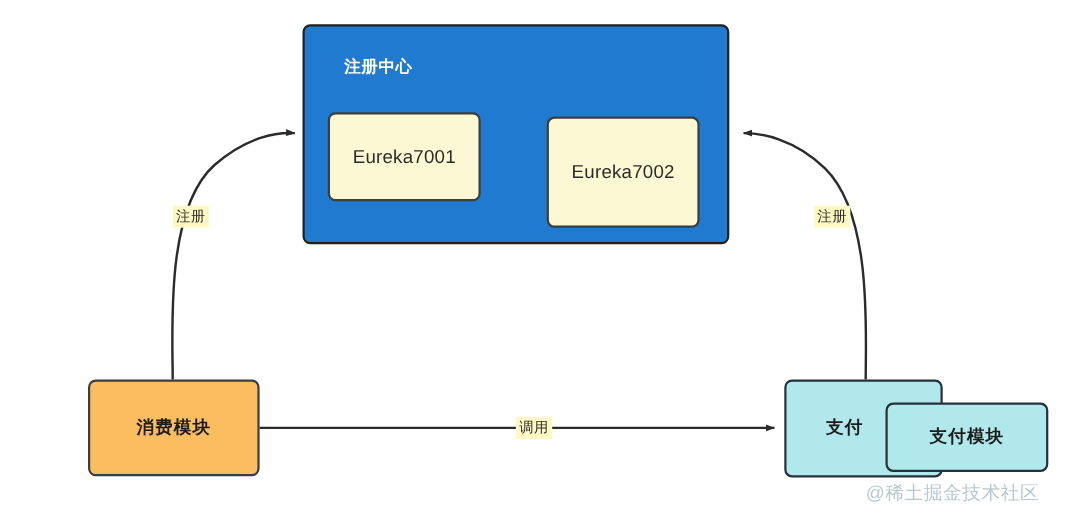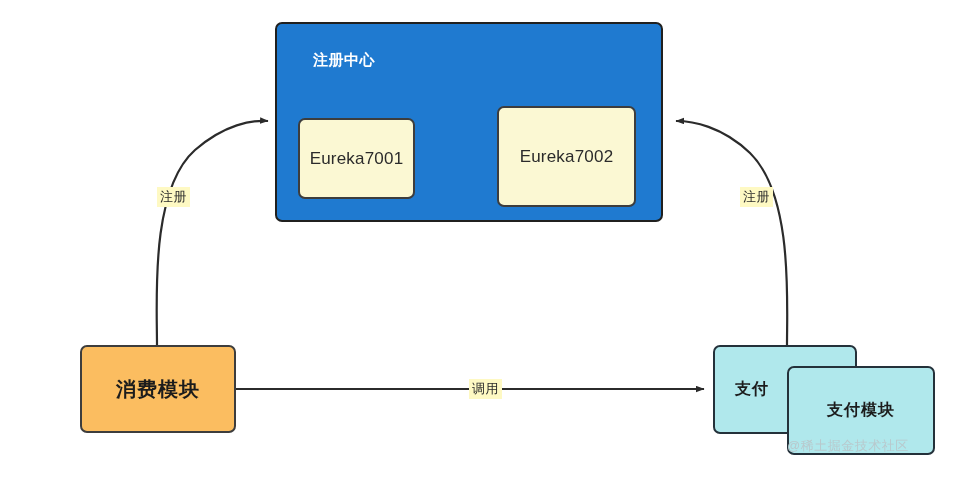--- a/index.html
+++ b/index.html
@@ -62,68 +62,68 @@
   .eureka-node {
     background: #fbf8d3;
     border: 2px solid #3d3d3d;
     border-radius: 7px;
     color: #2b2b2b;
     font-size: 17px;
     letter-spacing: 0.2px;
   }
   #eureka-7001 {
     left: 298px;
-    top: 118px;
-    width: 117px;
+    top: 102px;
+    width: 139px;
     height: 81px;
   }
   #eureka-7002 {
     left: 497px;
     top: 106px;
     width: 139px;
     height: 101px;
   }
   
   #consumer-module {
     left: 80px;
     top: 345px;
     width: 156px;
     height: 88px;
     background: #fbbd60;
     border: 2px solid #3d3d3d;
     border-radius: 7px;
     color: #1c1c1c;
-    font-size: 20px;
+    font-size: 16px;
     font-weight: bold;
     letter-spacing: 1px;
   }
   
   .payment-node {
     background: #b0e8ec;
     border: 2px solid #24313a;
     border-radius: 7px;
     color: #1c1c1c;
     font-size: 16px;
     font-weight: bold;
     letter-spacing: 1px;
   }
   #payment-module-back {
     left: 713px;
     top: 345px;
     width: 144px;
     height: 89px;
     z-index: 2;
     justify-content: flex-start;
-    padding-left: 20px;
+    padding-left: 36px;
   }
   #payment-module-front {
-    left: 787px;
+    left: 805px;
     top: 366px;
     width: 148px;
-    height: 89px;
+    height: 63px;
     z-index: 3;
   }
   
   .edge-label {
     position: absolute;
     font-size: 13px;
     color: #2b2b2b;
     background: #fef9c3;
     padding: 1px 3px;
     white-space: nowrap;
@@ -140,21 +140,21 @@
   #label-invoke {
     left: 456px;
     top: 379px;
     margin-left: 13px;
   }
   
   #watermark {
     position: absolute;
     left: 787px;
     top: 437px;
-    font-size: 13px;
+    font-size: 17px;
     color: #b8c9cd;
     white-space: nowrap;
     letter-spacing: 0.5px;
     z-index: 6;
     pointer-events: none;
   }
 </style>
 </head>
 <body>
 

